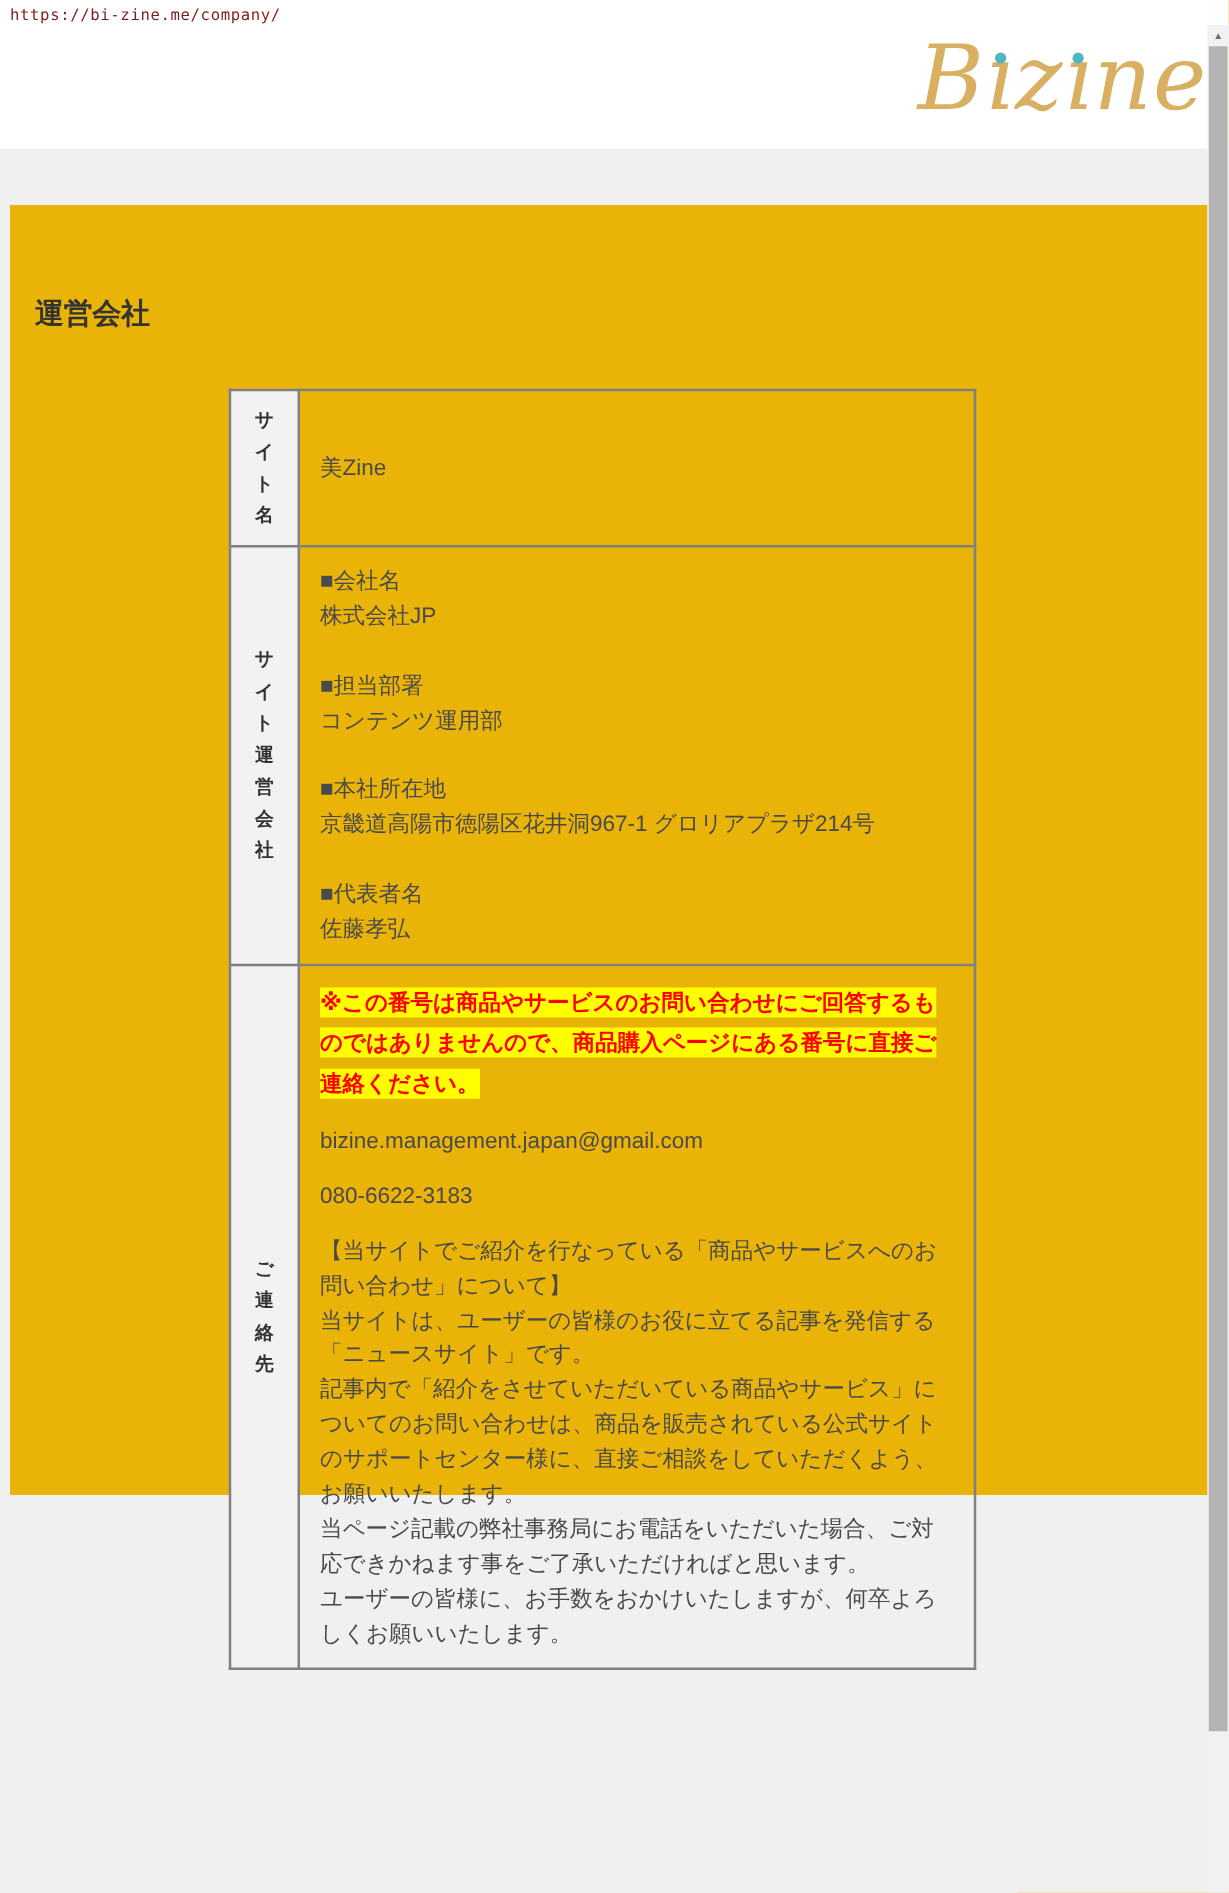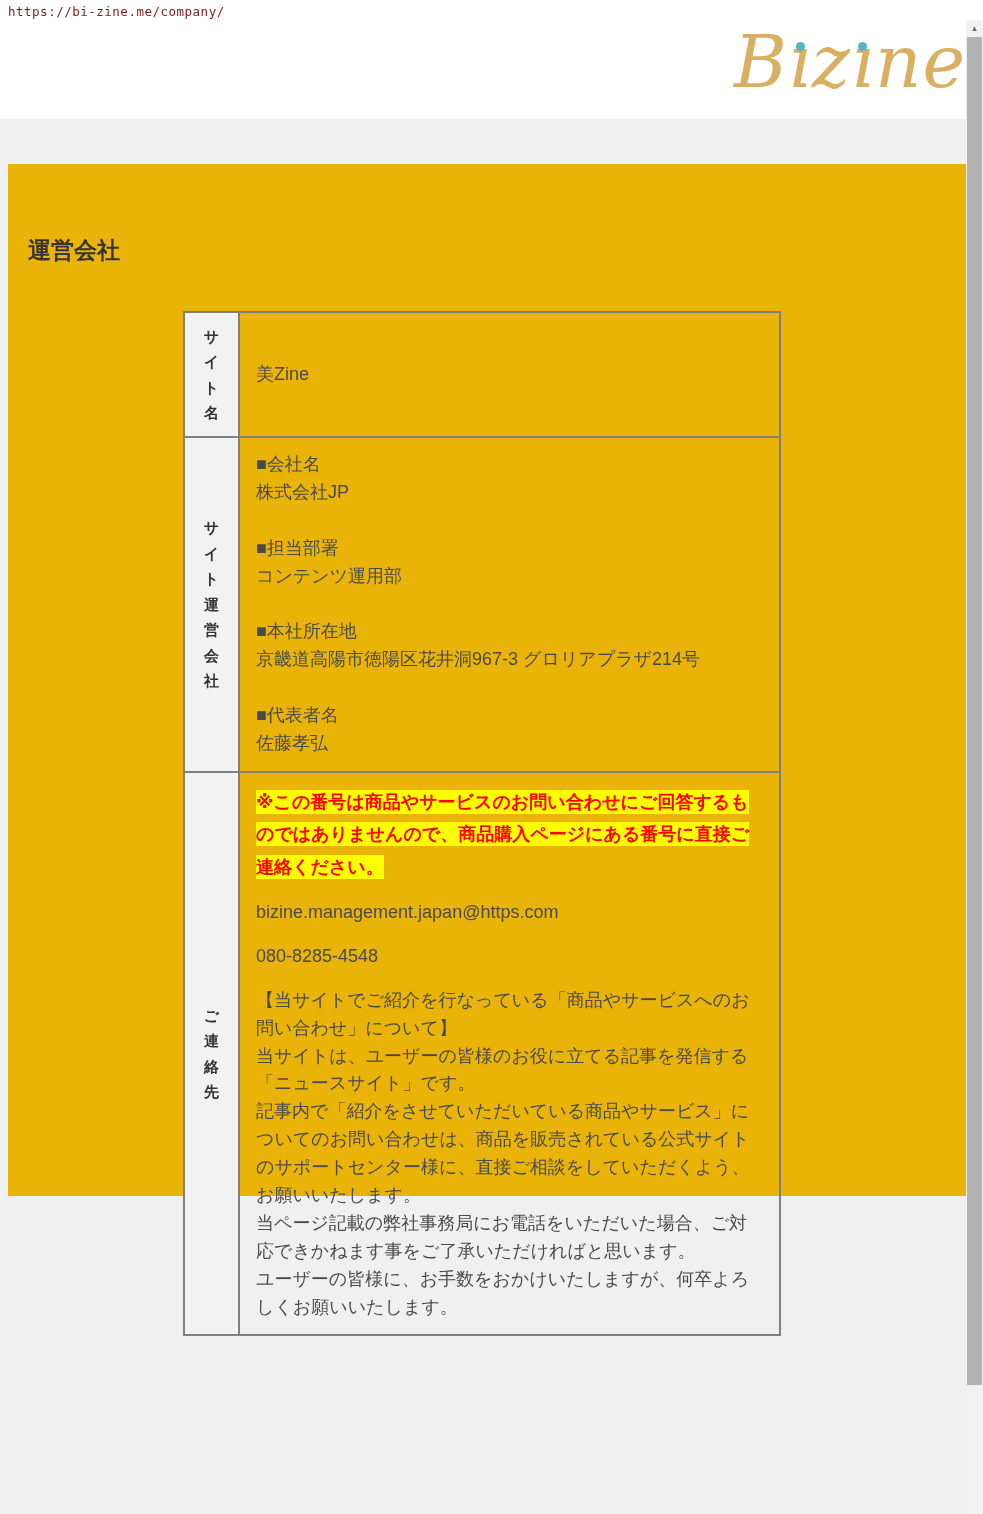--- a/index.html
+++ b/index.html
@@ -107,37 +107,37 @@
 会
 社</th>
         <td>
           <div class="pre">■会社名
 株式会社JP
 
 ■担当部署
 コンテンツ運用部
 
 ■本社所在地
-京畿道高陽市徳陽区花井洞967-3 グロリアプラザ214号
+京畿道高陽市徳陽区花井洞967-1 グロリアプラザ214号
 
 ■代表者名
 佐藤孝弘</div>
         </td>
       </tr>
       <tr class="row-contact">
         <th>ご
 連
 絡
 先</th>
         <td class="contact-cell">
           <p>
             <span class="notice-highlight">※この番号は商品やサービスのお問い合わせにご回答するものではありませんので、商品購入ページにある番号に直接ご連絡ください。</span>
           </p>
-          <p>bizine.management.japan@https.com</p>
-          <p>080-8285-4548</p>
+          <p>bizine.management.japan@gmail.com</p>
+          <p>080-6622-3183</p>
           <div class="pre">【当サイトでご紹介を行なっている「商品やサービスへのお問い合わせ」について】
 当サイトは、ユーザーの皆様のお役に立てる記事を発信する「ニュースサイト」です。
 記事内で「紹介をさせていただいている商品やサービス」についてのお問い合わせは、商品を販売されている公式サイトのサポートセンター様に、直接ご相談をしていただくよう、お願いいたします。
 当ページ記載の弊社事務局にお電話をいただいた場合、ご対応できかねます事をご了承いただければと思います。
 ユーザーの皆様に、お手数をおかけいたしますが、何卒よろしくお願いいたします。</div>
         </td>
       </tr>
     </tbody>
   </table>
 </div>

